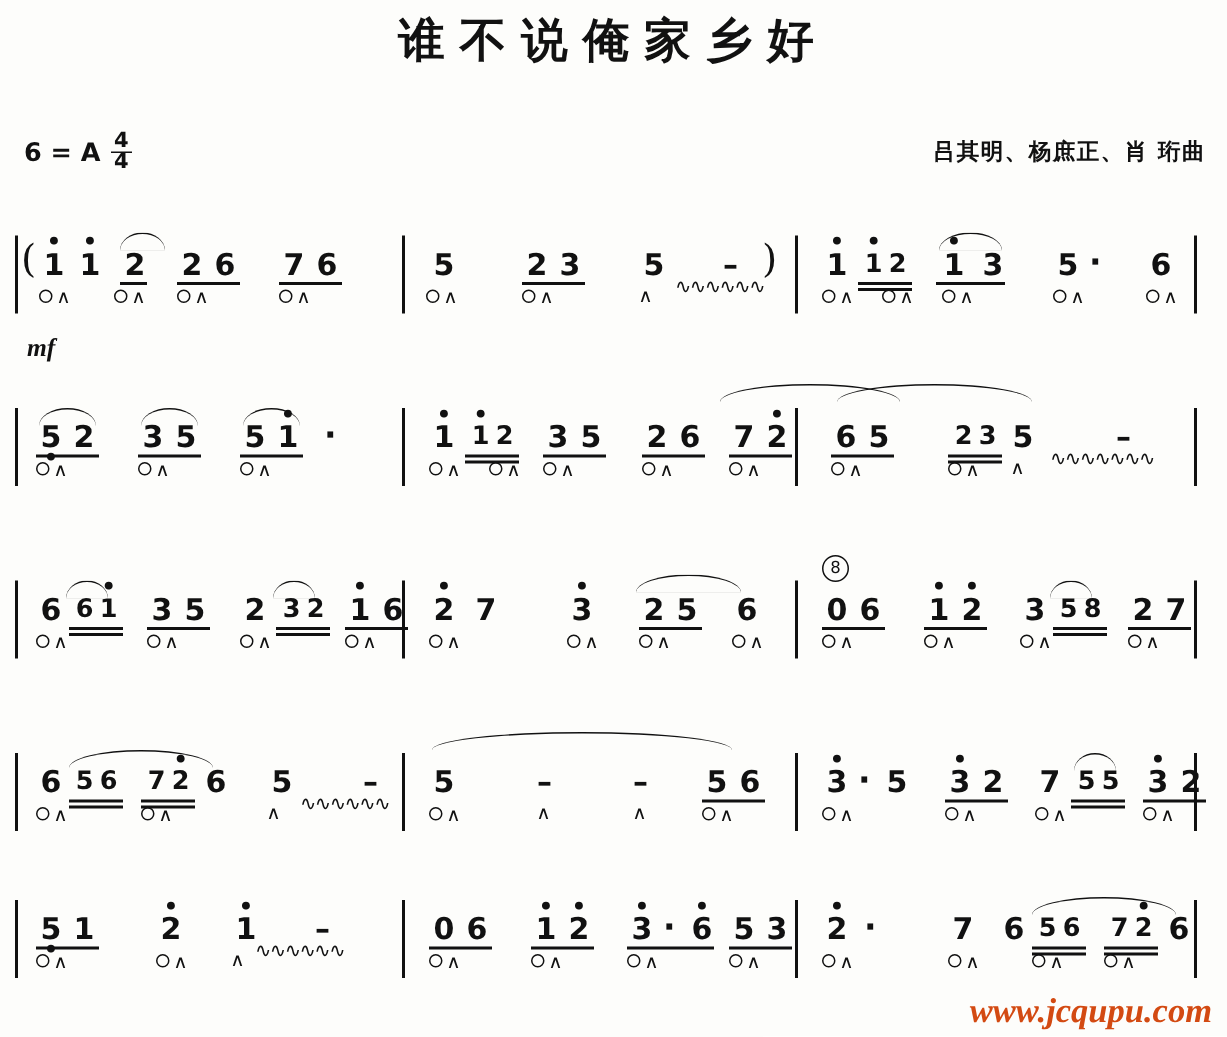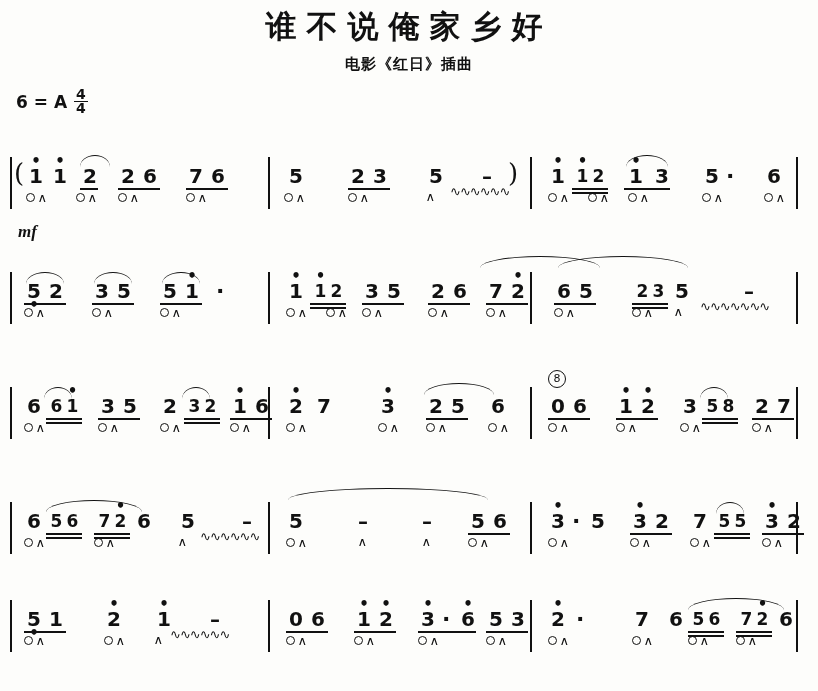--- a/index.html
+++ b/index.html
@@ -236,21 +236,21 @@
     line-height: 8px;
     transform: scaleX(1.1);
   }
 </style>
 </head>
 <body>
 
 <div class="page">
 
   <div class="title">谁不说俺家乡好</div>
-  <div class="subtitle">电影《红日》插曲</div>
+  <div class="composer">吕其明、杨庶正、肖  珩曲</div>
 
   <div class="keysig">
     <span>6 = A</span>
     <span class="frac">
       <span class="num">4</span>
       <span class="den">4</span>
     </span>
   </div>
 
   <div class="dyn">mf</div>
@@ -954,13 +954,14 @@
     <div class="marks" style="left:678px;">
       <span class="mk-o"></span>
         <span class="mk-v">∧</span>
     </div>
     <div class="marks" style="left:726px;">
       <span class="mk-o"></span>
         <span class="mk-v">∧</span>
     </div>
   </div>
 
+  <div class="watermark">www.jcqupu.com</div>
 </div>
 
 </body></html>

